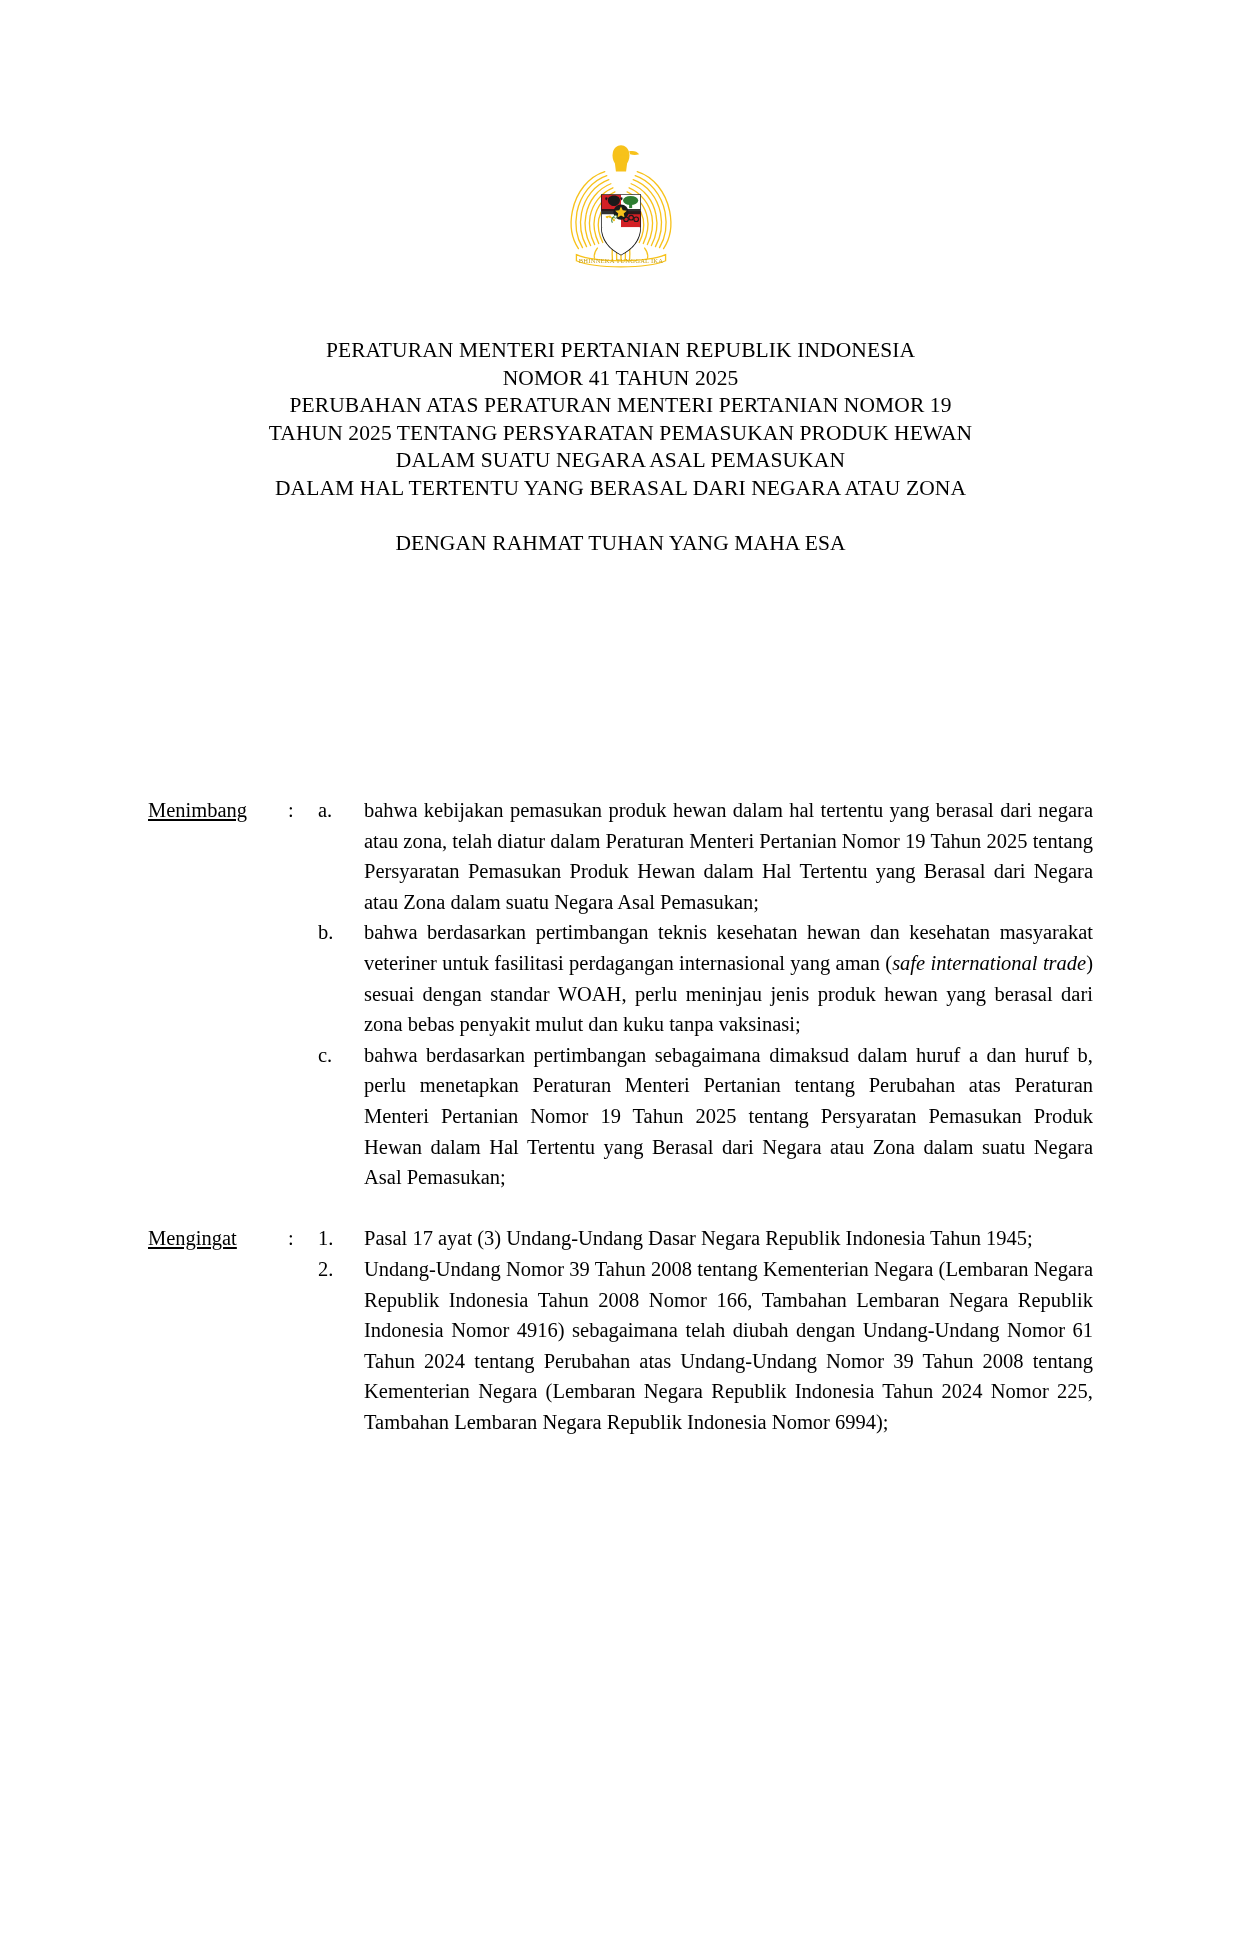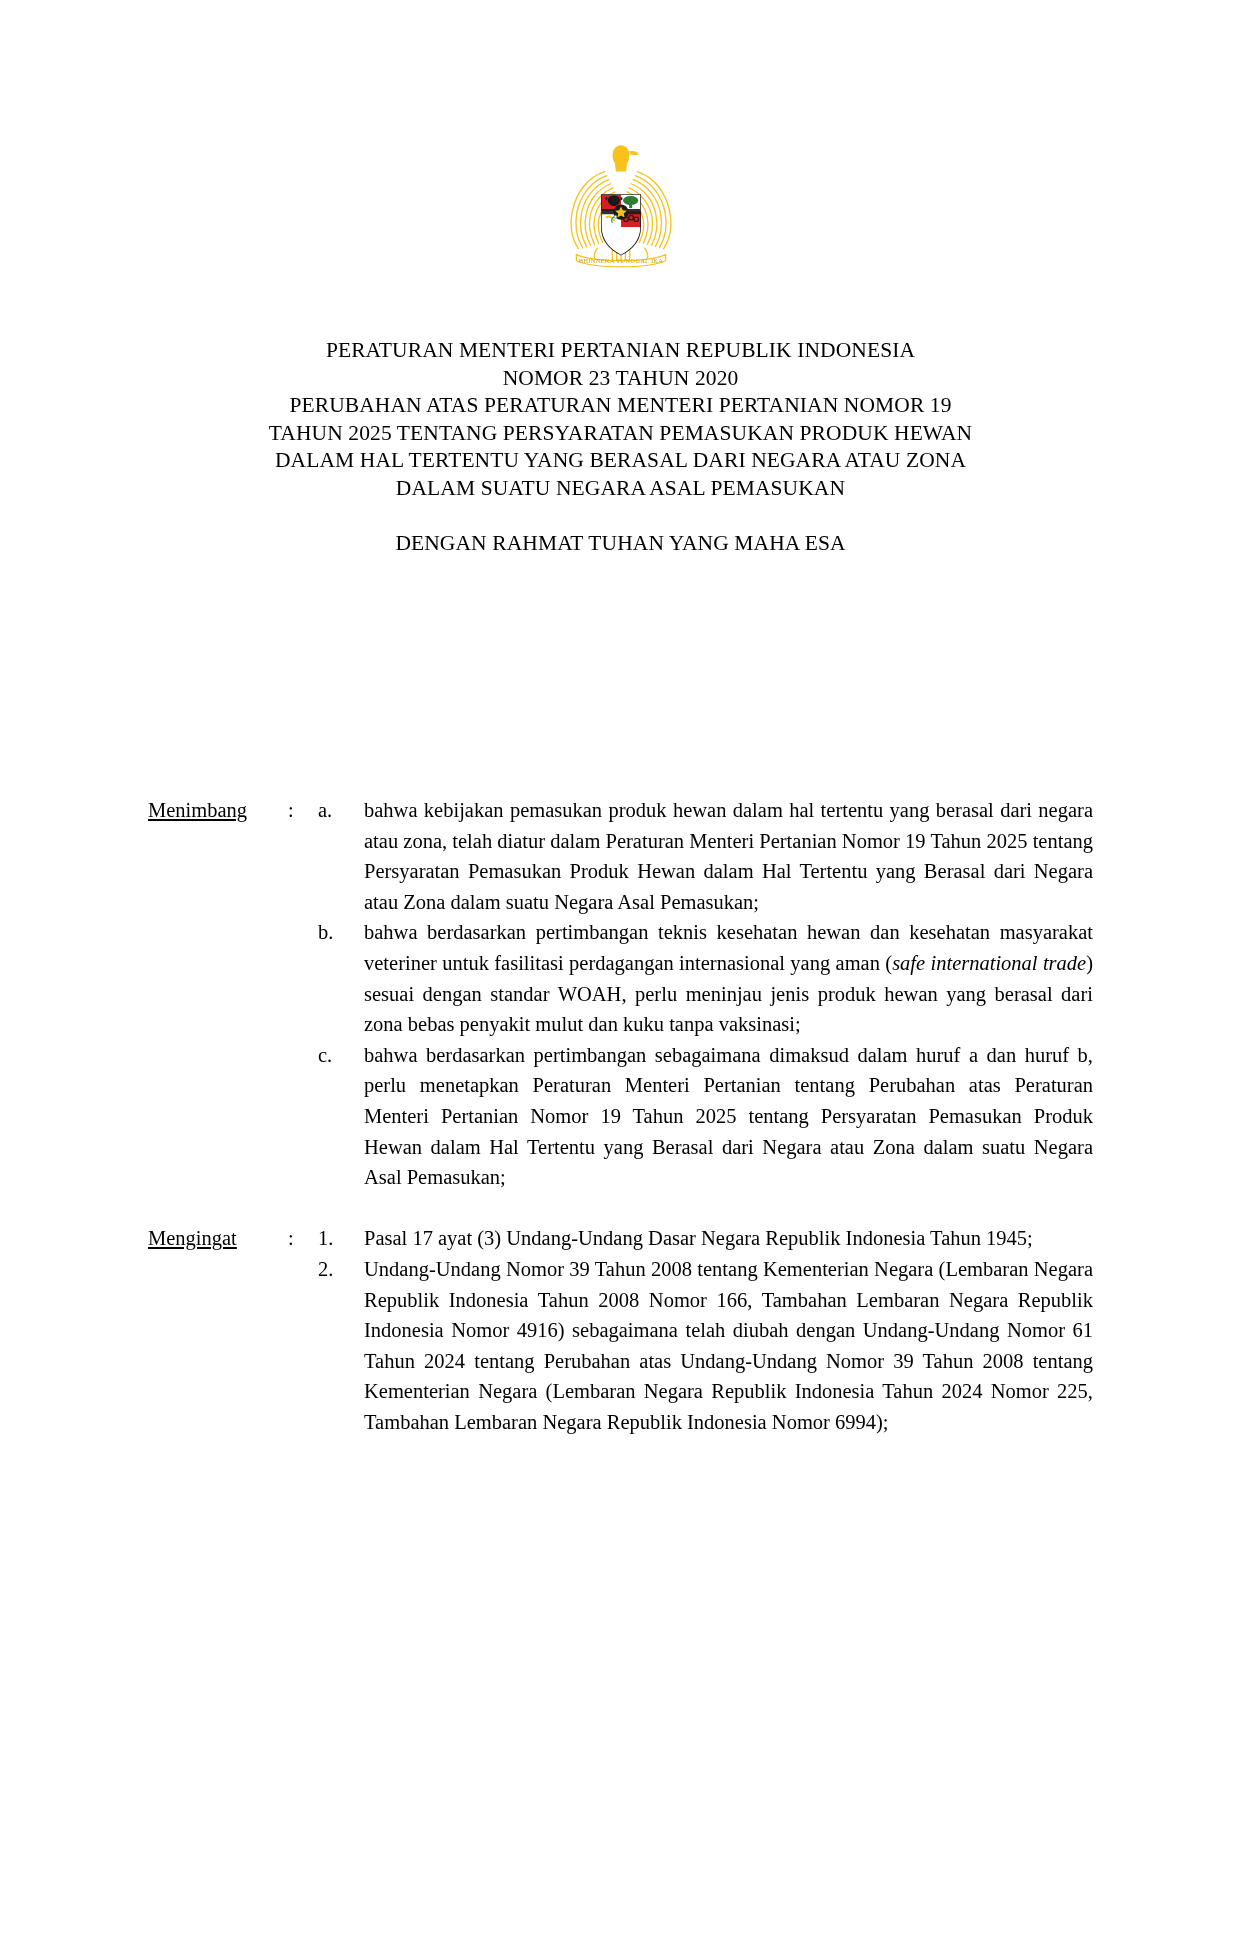--- a/index.html
+++ b/index.html
@@ -194,25 +194,25 @@
 
       <g fill="none" stroke="#F7C21B" stroke-width="2.4">
         <path d="M104 236 C98 244 96 252 98 258"></path>
         <path d="M196 236 C202 244 204 252 202 258"></path>
       </g>
     </svg>
   </div>
 
   <div class="title-block">
     <div class="tline">PERATURAN MENTERI PERTANIAN REPUBLIK INDONESIA</div>
-    <div class="tline">NOMOR 23 TAHUN 2020</div>
+    <div class="tline">NOMOR 41 TAHUN 2025</div>
     <div class="tline">PERUBAHAN ATAS PERATURAN MENTERI PERTANIAN NOMOR 19</div>
     <div class="tline">TAHUN 2025 TENTANG PERSYARATAN PEMASUKAN PRODUK HEWAN</div>
+    <div class="tline">DALAM SUATU NEGARA ASAL PEMASUKAN</div>
     <div class="tline">DALAM HAL TERTENTU YANG BERASAL DARI NEGARA ATAU ZONA</div>
-    <div class="tline">DALAM SUATU NEGARA ASAL PEMASUKAN</div>
     <div class="spacer-line"></div>
     <div class="tline">DENGAN RAHMAT TUHAN YANG MAHA ESA</div>
     <div class="spacer-line"></div>
   </div>
 
   <div class="body-area">
 
     <div class="clause">
       <div class="lbl">Menimbang</div>
       <div class="colon">:</div>

